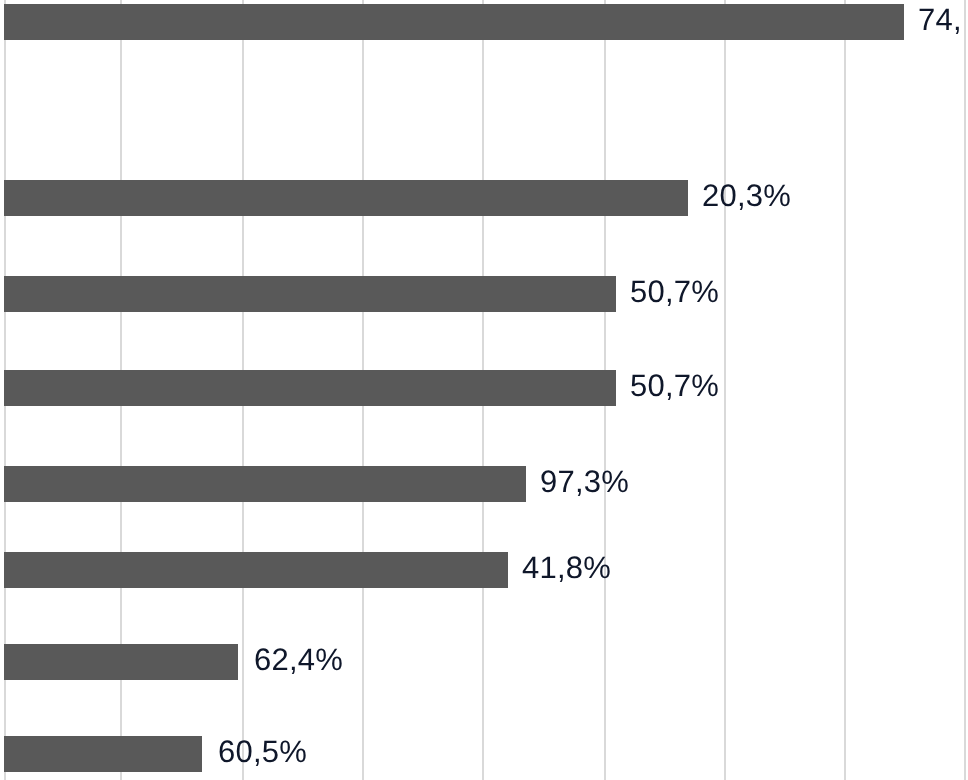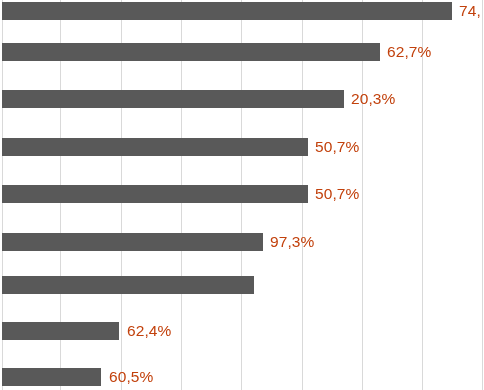--- a/index.html
+++ b/index.html
@@ -41,21 +41,21 @@
     position: absolute;
     left: 2px;
     top: 0;
     height: 18px;
     background: #595959;
   }
   .bar-label {
     position: absolute;
     top: -2px;
     font-size: 15.5px;
-    color: #c2410c;
+    color: #0f172a;
     white-space: nowrap;
     line-height: 21px;
     letter-spacing: 0.1px;
   }
 </style>
 </head>
 <body>
 
 <div id="chart-root">
 
@@ -69,24 +69,20 @@
     <div class="gridline" style="left:302px"></div>
     <div class="gridline" style="left:362px"></div>
     <div class="gridline" style="left:422px"></div>
     <div class="gridline" style="left:482px"></div>
 
     <div class="bar-row" style="top:2px">
       <div class="bar" style="width:450px"></div>
       <div class="bar-label" style="left:459px">74,</div>
     </div>
 
-    <div class="bar-row" style="top:43px">
-      <div class="bar" style="width:378px"></div>
-      <div class="bar-label" style="left:387px">62,7%</div>
-    </div>
 
     <div class="bar-row" style="top:90px">
       <div class="bar" style="width:342px"></div>
       <div class="bar-label" style="left:351px">20,3%</div>
     </div>
 
     <div class="bar-row" style="top:138px">
       <div class="bar" style="width:306px"></div>
       <div class="bar-label" style="left:315px">50,7%</div>
     </div>
@@ -96,20 +92,21 @@
       <div class="bar-label" style="left:315px">50,7%</div>
     </div>
 
     <div class="bar-row" style="top:233px">
       <div class="bar" style="width:261px"></div>
       <div class="bar-label" style="left:270px">97,3%</div>
     </div>
 
     <div class="bar-row" style="top:276px">
       <div class="bar" style="width:252px"></div>
+      <div class="bar-label" style="left:261px">41,8%</div>
     </div>
 
     <div class="bar-row" style="top:322px">
       <div class="bar" style="width:117px"></div>
       <div class="bar-label" style="left:127px">62,4%</div>
     </div>
 
     <div class="bar-row" style="top:368px">
       <div class="bar" style="width:99px"></div>
       <div class="bar-label" style="left:109px">60,5%</div>

